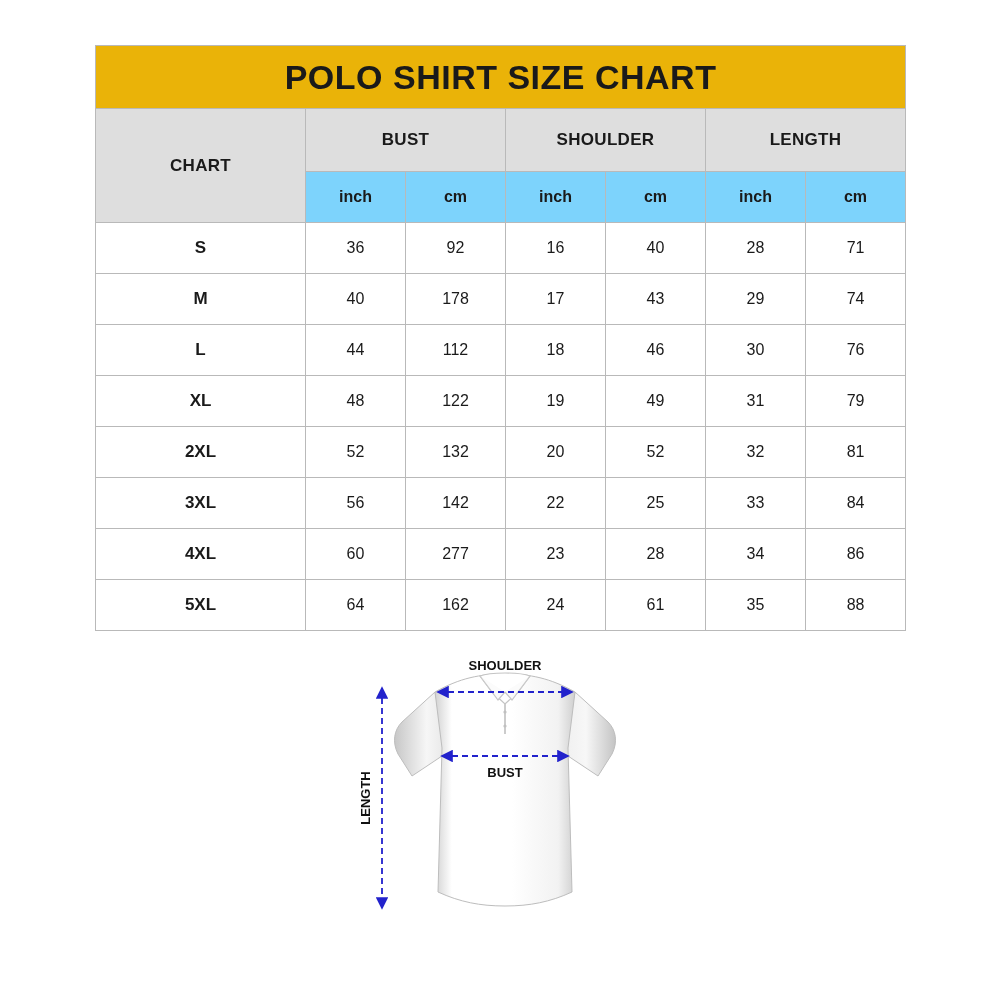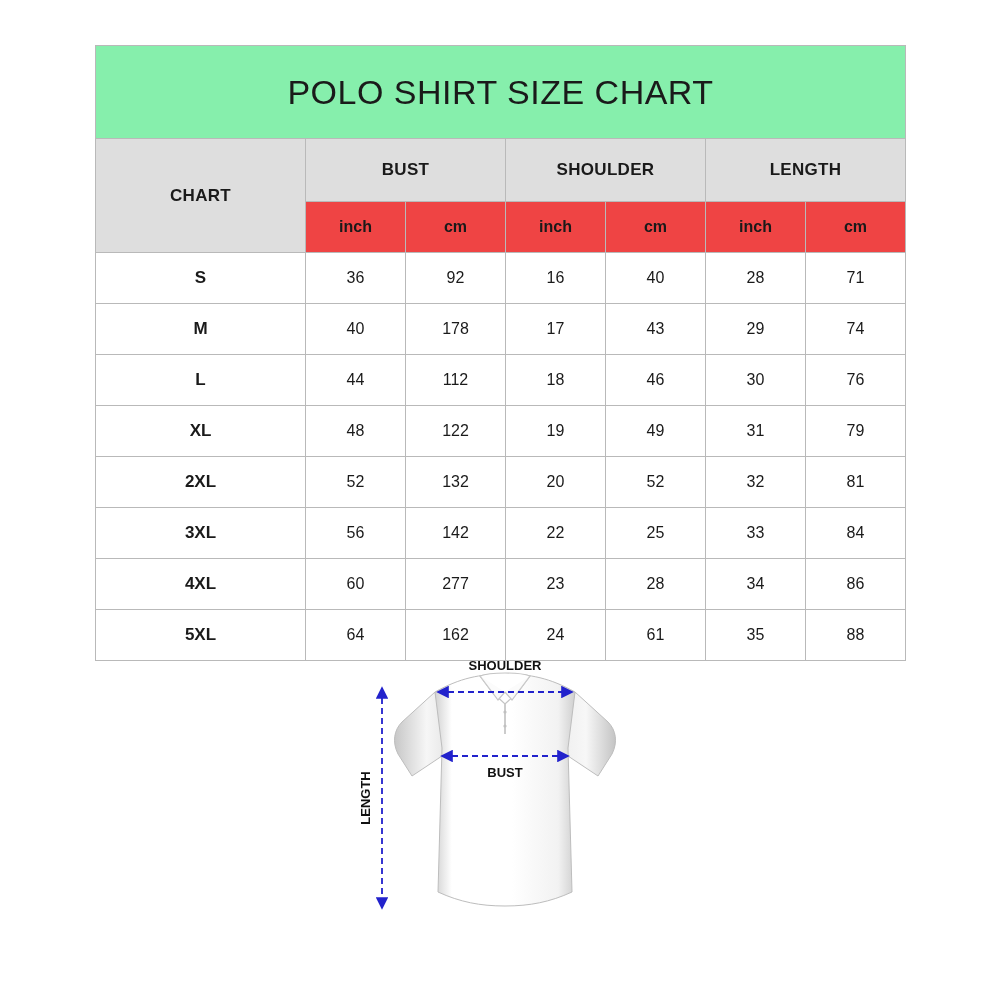--- a/index.html
+++ b/index.html
@@ -30,38 +30,38 @@
     width: 810px;
     table-layout: fixed;
   }
   table.size-chart td, table.size-chart th {
     border: 1px solid #b9b9b9;
     text-align: center;
     vertical-align: middle;
     color: #1a1a1a;
   }
   .title-row td {
-    background: #86efac;
+    background: #eab308;
     color: #ffffff;
     font-size: 34px;
-    font-weight: normal;
+    font-weight: bold;
     letter-spacing: 0.5px;
     height: 60px;
-    padding: 16px;
+    padding: 1px;
     border: 1px solid #1a2a9c;
   }
   .head-row td {
     background: #dedede;
     font-size: 17px;
     font-weight: bold;
     height: 60px;
     letter-spacing: 0.3px;
   }
   .unit-row td {
-    background: #ef4444;
+    background: #7dd3fc;
     font-size: 16px;
     font-weight: bold;
     height: 48px;
   }
   .data-row td {
     height: 48px;
     font-size: 16px;
     background: #ffffff;
   }
   .data-row td.size-cell {

